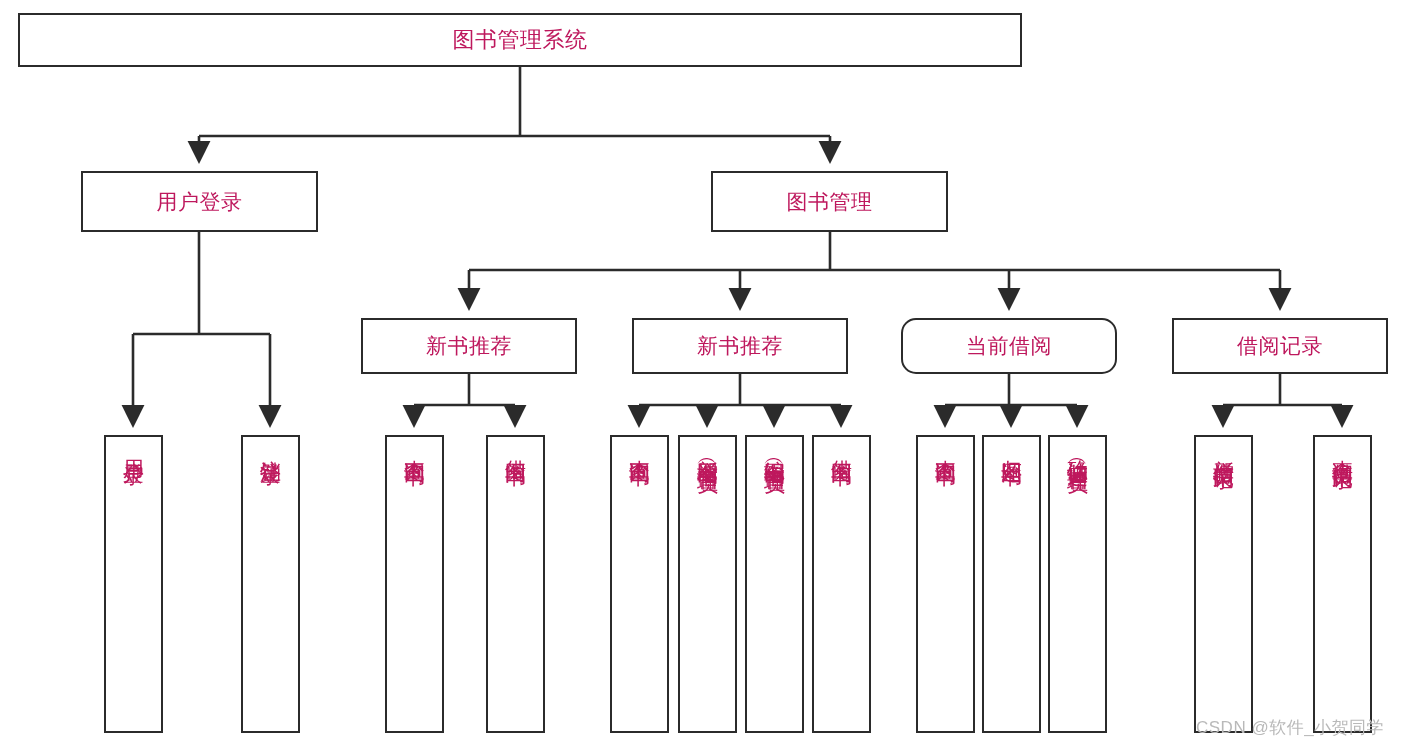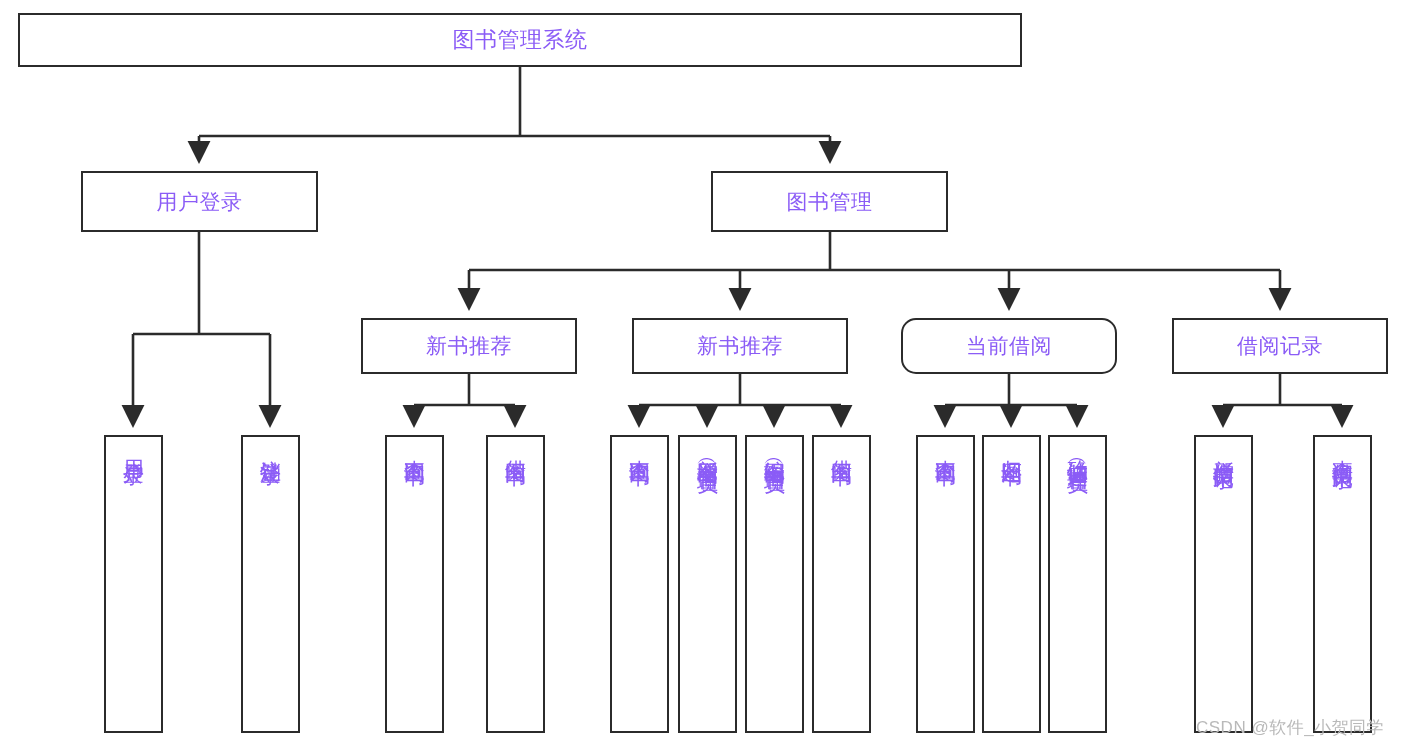--- a/index.html
+++ b/index.html
@@ -27,21 +27,21 @@
     pointer-events: none;
   }
   .node {
     position: absolute;
     box-sizing: border-box;
     border: 2px solid #2b2b2b;
     background: #ffffff;
     display: flex;
     align-items: center;
     justify-content: center;
-    color: #8b5cf6;
+    color: #be185d;
   }
   .node .label {
     display: block;
     text-align: center;
     line-height: 1.12;
     white-space: nowrap;
   }
   
   .node.horiz .label {
     font-size: 21px;

